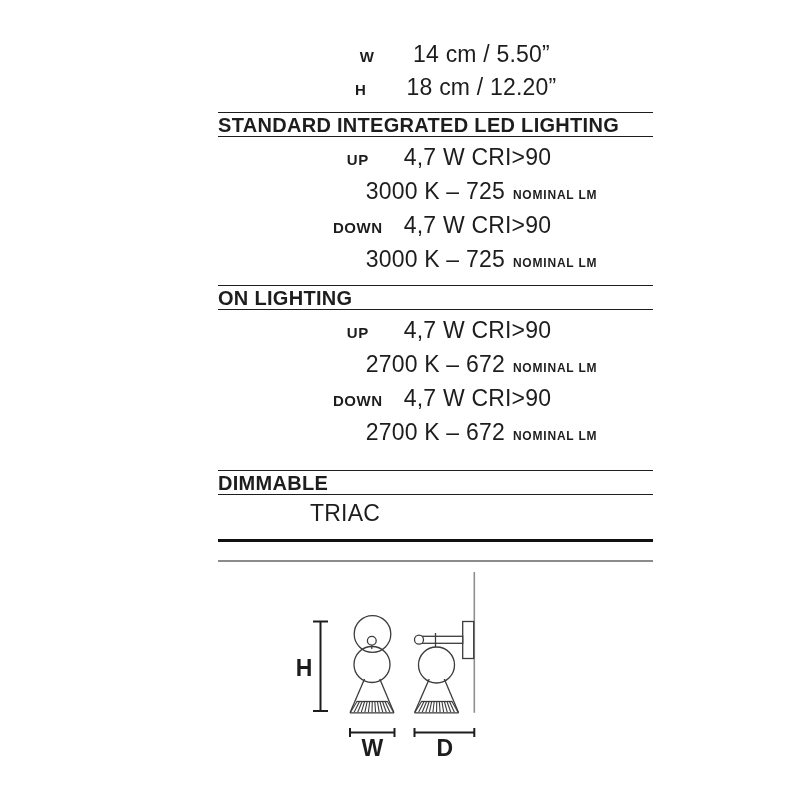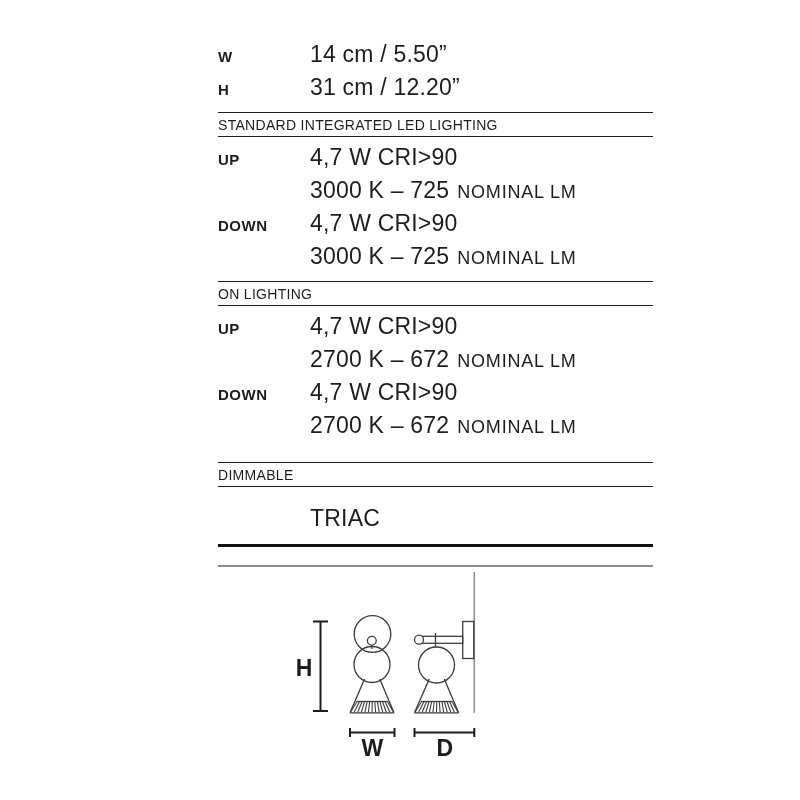--- a/index.html
+++ b/index.html
@@ -1,54 +1,54 @@
 <!DOCTYPE html>
 <html><head>
 <meta charset="utf-8">
 <style>
   * { margin:0; padding:0; box-sizing:border-box; }
   html,body { width:800px; height:800px; background:#ffffff; overflow:hidden;
     font-family:"Liberation Sans", sans-serif; color:#1d1d1d; }
   .sheet { position:absolute; left:218px; top:0; width:435px; }
 
   
-  .row { line-height:30px; white-space:nowrap; }
+  .row { line-height:30px; white-space:nowrap;text-align:center; }
   .lbl { display:inline-block; width:92px; font-size:15px; font-weight:700; letter-spacing:.5px; }
   .val { font-size:23px; font-weight:400; letter-spacing:.2px; }
-  .suffix { font-size:18px; font-weight:400; letter-spacing:.8px; margin-left:8px; }
+  .suffix { font-size:12px; font-weight:700; letter-spacing:.8px; margin-left:8px; }
 
   .dim-block { margin-top:39px; }
 
   .section-header { border-top:1.5px solid #1d1d1d; border-bottom:1.5px solid #1d1d1d;
-    height:25px; line-height:25px; font-size:14px; font-weight:400; letter-spacing:.3px; }
+    height:25px; line-height:25px; font-size:20px; font-weight:700; letter-spacing:.3px; }
   .mt-rule1 { margin-top:6.5px; }
   .mt-rule2 { margin-top:6.5px; }
   .mt-rule3 { margin-top:19px; }
   .led-block { margin-top:5.5px; }
 
-  .triac-row { margin-top:16px; line-height:30px; padding-left:92px; }
+  .triac-row { margin-top:3px; line-height:30px; padding-left:92px; }
 
   .thick-rule { margin-top:8px; height:3px; background:#111111; }
   .light-rule { margin-top:18px; height:1.5px; background:#8c8c8c; }
 
   .diagram { position:absolute; left:268px; top:552px; }
   svg text.dim-letter { font-family:"Liberation Sans", sans-serif; font-size:23px;
     font-weight:700; fill:#1d1d1d; }
 </style>
 </head>
 <body>
 
 <div class="sheet">
 
   <div class="dim-block">
     <div class="row">
       <span class="lbl">W</span><span class="val">14 cm / 5.50”</span>
     </div>
     <div class="row">
-      <span class="lbl">H</span><span class="val">31 cm / 12.20”</span>
+      <span class="lbl">H</span><span class="val">18 cm / 12.20”</span>
     </div>
   </div>
 
   <div class="section-header mt-rule1">STANDARD INTEGRATED LED LIGHTING</div>
   <div class="led-block">
     <div class="row">
       <span class="lbl">UP</span><span class="val"><span>4,7 W CRI&gt;90</span><span class="suffix"></span></span>
     </div>
     <div class="row">
       <span class="lbl"></span><span class="val"><span>3000 K – 725</span><span class="suffix">NOMINAL LM</span></span>

